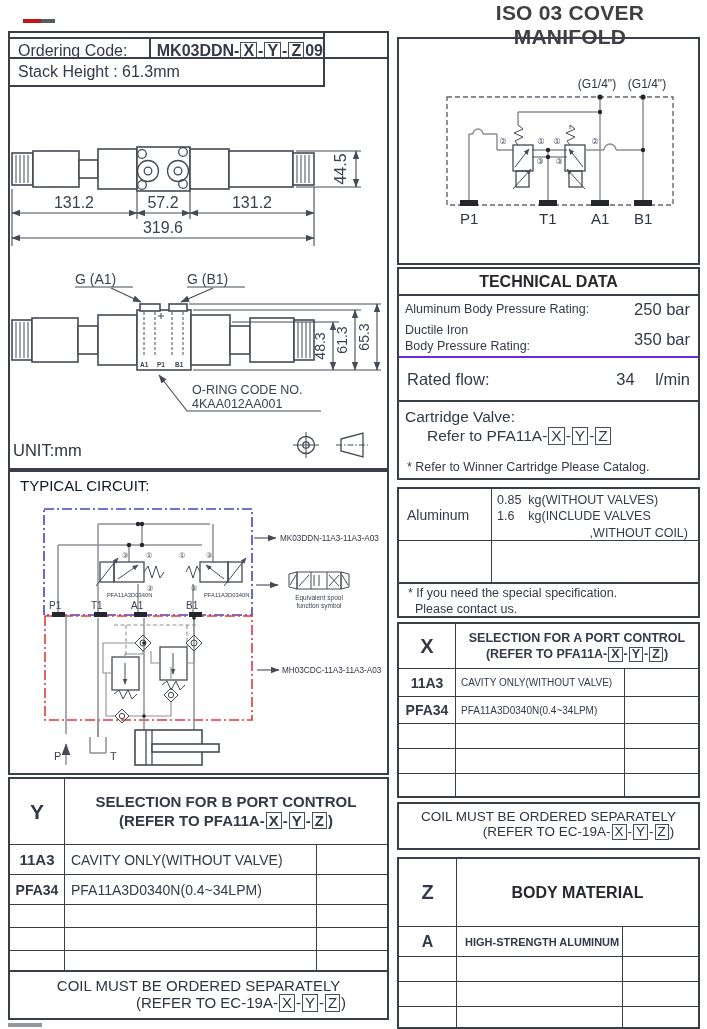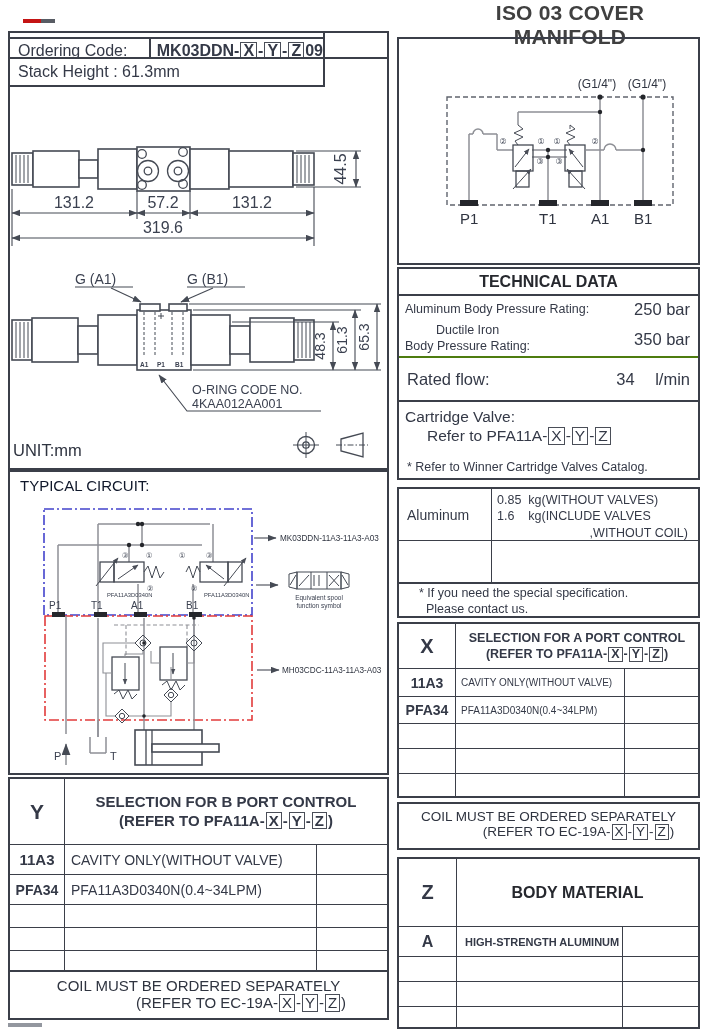--- a/index.html
+++ b/index.html
@@ -360,55 +360,55 @@
       <text class="stx" style="font-size:15px" x="237" y="187">B1</text>
     </g>
   </svg>
 
   <div class="abs bdr" style="left:397px;top:267px;width:303px;height:213px;background:#fff;">
     <div class="ctr bold" style="height:27px;border-bottom:2px solid #3b3f49;font-size:16px;padding-top:4px;color:#26282e;">TECHNICAL DATA</div>
     <div class="tech-row" style="height:26px;padding:0 8px 0 6px;">
       <span style="font-size:12.5px;">Aluminum Body Pressure Rating:</span>
       <span style="font-size:16.5px;">250 bar</span>
     </div>
-    <div class="tech-row" style="height:36px;padding:0 8px 0 6px;border-bottom:2px solid #4d7c0f;text-align:center;">
+    <div class="tech-row" style="height:36px;padding:0 8px 0 6px;border-bottom:2px solid #6d28d9;">
       <span style="font-size:12.5px;line-height:1.25;">
         <span style="display:block;">Ductile Iron</span>
         <span style="display:block;">Body Pressure Rating:</span>
       </span>
       <span style="font-size:16.5px;">350 bar</span>
     </div>
     <div class="tech-row" style="height:44px;padding:0 8px;border-bottom:2px solid #3b3f49;">
       <span style="font-size:16.5px;">Rated flow:</span>
       <span style="font-size:16.5px;">
         <span>34</span>
         <span style="margin-left:16px;">l/min</span>
       </span>
     </div>
     <div style="padding:6px 8px 0 6px;font-size:15.5px;">
       <div>Cartridge Valve:</div>
       <div style="padding-left:22px;margin-top:1px;"><span>Refer to PFA11A-</span><span class="bx">X</span><span>-</span><span class="bx">Y</span><span>-</span><span class="bx">Z</span></div>
     </div>
-    <div style="position:absolute;left:8px;bottom:4px;font-size:12.5px;">* Refer to Winner Cartridge Valves Catalog.</div>
+    <div style="position:absolute;left:8px;bottom:4px;font-size:12.5px;">* Refer to Winner Cartridge Please Catalog.</div>
   </div>
 
   <div class="abs bdr" style="left:397px;top:487px;width:303px;height:131px;background:#fff;">
     <div style="display:flex;height:52px;border-bottom:1.5px solid #3b3f49;">
       <div style="width:93px;border-right:1.5px solid #3b3f49;display:flex;align-items:center;padding-left:8px;font-size:14px;">Aluminum</div>
       <div style="flex:1;font-size:12.5px;line-height:1.3;padding:3px 4px 0 5px;">
         <div class="pre">0.85  kg(WITHOUT VALVES)</div>
         <div class="pre">1.6    kg(INCLUDE VALVES</div>
         <div class="pre" style="text-align:right;padding-right:6px;">,WITHOUT COIL)</div>
       </div>
     </div>
     <div style="display:flex;height:43px;border-bottom:2px solid #3b3f49;">
       <div style="width:93px;border-right:1.5px solid #3b3f49;"></div>
       <div style="flex:1;"></div>
     </div>
-    <div style="padding:2px 0 0 20px;font-size:12.5px;line-height:1.25;">
+    <div style="padding:2px 0 0 9px;font-size:12.5px;line-height:1.25;">
       <div>* If you need the special specification.</div>
       <div style="padding-left:7px;">Please contact us.</div>
     </div>
   </div>
 
   <div class="abs bdr" style="left:397px;top:622px;width:303px;height:176px;display:grid;grid-template-columns:57px 169px 1fr;grid-template-rows:45px 28px 27px 25px 25px 1fr;background:#fff;">
     <div class="grid-cell bold ctr" style="font-size:20px;display:flex;align-items:center;justify-content:center;">X</div>
     <div class="grid-cell bold ctr nogrid-r" style="grid-column:2/4;font-size:12.5px;display:flex;flex-direction:column;align-items:center;justify-content:center;line-height:1.3;">
       <div>SELECTION FOR A PORT CONTROL</div>
       <div><span>(REFER TO PFA11A-</span><span class="bx">X</span><span>-</span><span class="bx">Y</span><span>-</span><span class="bx">Z</span><span>)</span></div>

